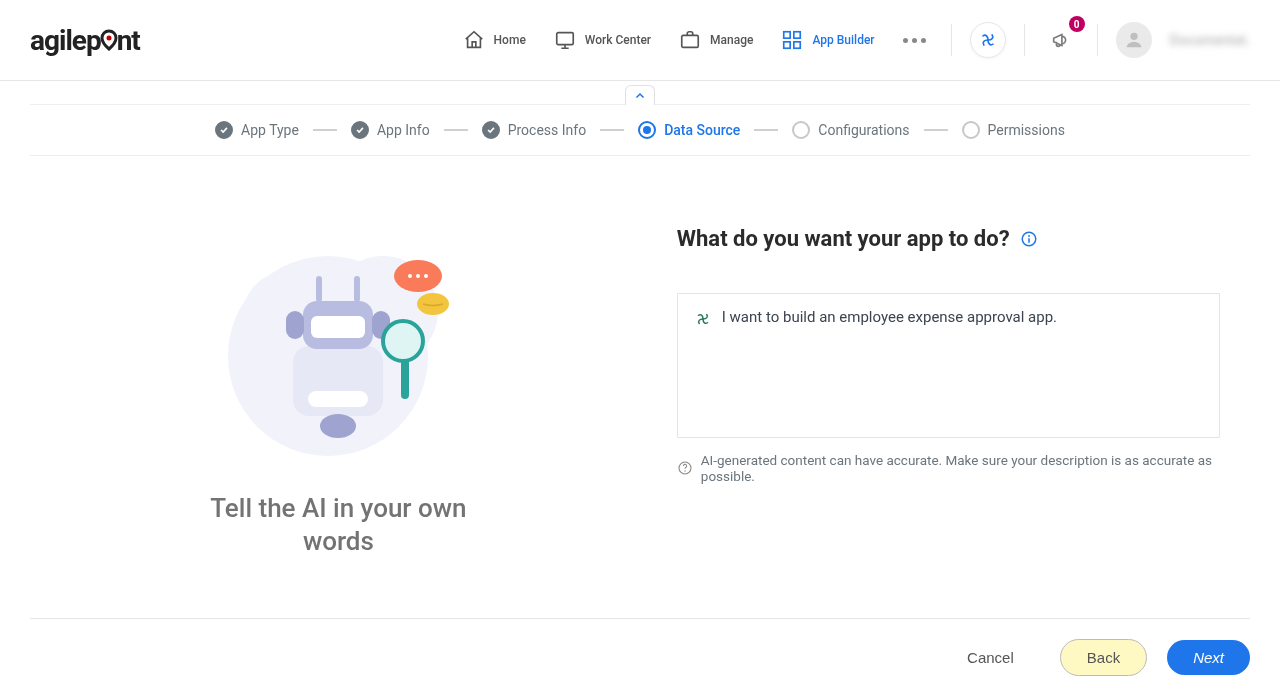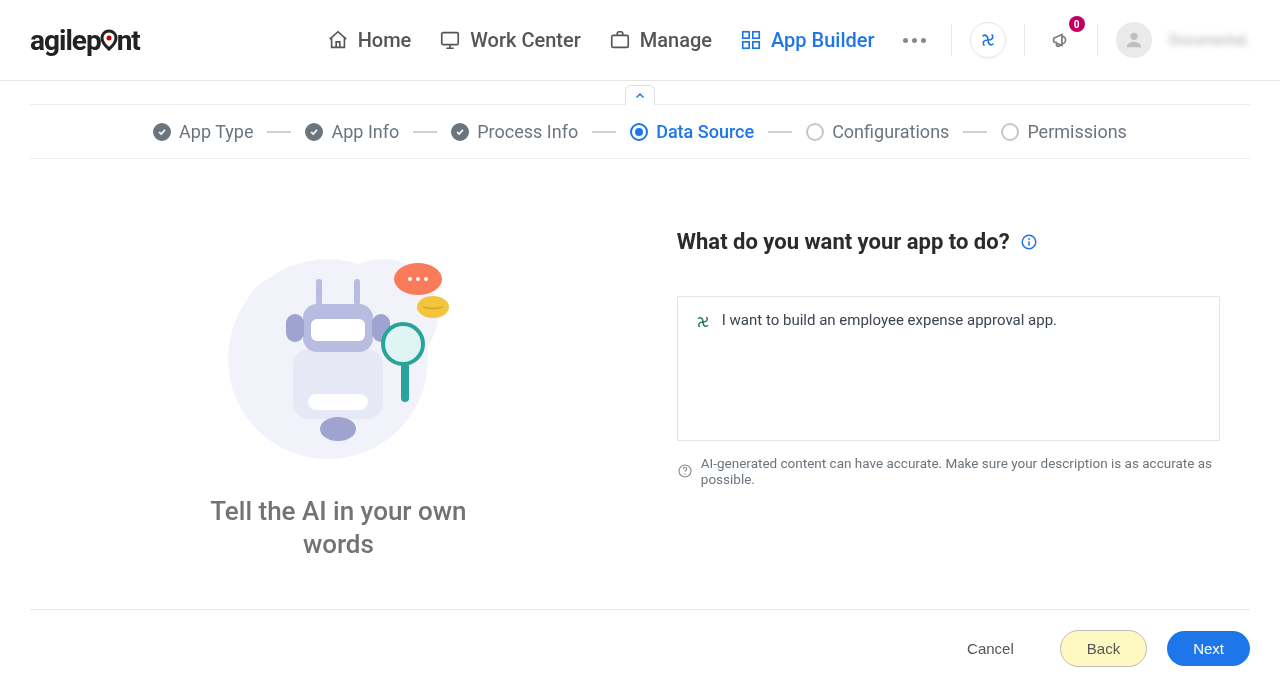--- a/index.html
+++ b/index.html
@@ -2,39 +2,39 @@
 <html><head>
   <meta charset="utf-8">
   <style>
     * { box-sizing: border-box; margin: 0; padding: 0; }
     body { font-family: -apple-system, BlinkMacSystemFont, "Segoe UI", Roboto, Arial, sans-serif; background: #fff; color: #333; width: 1280px; height: 692px; overflow: hidden; }
 
     
     .topbar { display: flex; align-items: center; height: 81px; padding: 0 30px 0 30px; border-bottom: 1px solid #e6e6e6; background:#fff; }
     .logo { font-size: 28px; font-weight: 700; color: #222; letter-spacing: -1px; display:flex; align-items:center; }
     .nav-items { display: flex; align-items: center; margin-left: auto; gap: 28px; }
-    .nav-item { display: flex; align-items: center; gap: 9px; color: #555; font-size: 20px; cursor: pointer; font-weight: 500; }
+    .nav-item { display: flex; align-items: center; gap: 9px; color: #555; font-size: 12px; cursor: pointer; font-weight: 500; }
     .nav-item.active { color: #1e76ea; }
     .nav-icon { display: inline-flex; width: 22px; height: 22px; }
     .ellipsis { display:flex; align-items:center; gap:4px; cursor:pointer; }
     .ellipsis span { width: 5px; height: 5px; background:#888; border-radius:50%; }
     .toolbar-right { display:flex; align-items:center; gap: 18px; margin-left: 25px; }
     .divider-v { width:1px; height: 32px; background:#e6e6e6; }
     .circ-btn { width: 36px; height: 36px; border-radius: 50%; display:flex; align-items:center; justify-content:center; cursor:pointer;}
     .circ-btn.outl { border:1px solid #e6e6e6; box-shadow: 0 1px 3px rgba(0,0,0,0.05); }
     .avatar { width:36px; height:36px; border-radius:50%; background:#eaeaea; display:flex; align-items:center; justify-content:center;}
     .username { color:#bbb; filter: blur(3px); font-weight:500; font-size:14px;}
     .notif { position:relative; }
     .badge { position:absolute; top:-6px; right:-6px; background:#c00061; color:#fff; font-size:10px; font-weight:700; border-radius:10px; min-width:16px; height:16px; display:flex; align-items:center; justify-content:center; padding:0 4px;}
 
     
     .page { padding: 0 30px; }
     .chevron-tab { width: 30px; height: 20px; border:1px solid #e0e0e0; border-bottom:none; border-top-left-radius:6px; border-top-right-radius:6px; display:flex; align-items:center; justify-content:center; margin: 4px auto -1px auto; background:#fff; position:relative; z-index:2;}
     .stepper-wrap { border-top:1px solid #eee; border-bottom:1px solid #eee; padding: 16px 0; display:flex; align-items:center; justify-content:center; gap: 14px; background:#fff;}
-    .step { display:flex; align-items:center; gap:8px; color:#6b757d; font-size:18px; }
+    .step { display:flex; align-items:center; gap:8px; color:#6b757d; font-size:14px; }
     .step.done .step-circle { background:#6b757d; border-color:#6b757d; }
     .step.active { color:#1e76ea; font-weight:500;}
     .step.active .step-circle { border-color:#1e76ea; background:#fff;}
     .step.active .step-circle::after { content:""; width:8px; height:8px; background:#1e76ea; border-radius:50%;}
     .step-circle { width:18px; height:18px; border-radius:50%; border:2px solid #c7c7c7; display:flex; align-items:center; justify-content:center; background:#fff;}
     .step.done .step-circle svg { display:block;}
     .step-sep { width:24px; height:2px; background:#d0d0d0;}
 
     
     .content { display:flex; padding: 60px 30px 0 30px; gap: 60px;}
@@ -45,26 +45,26 @@
     .right-col { flex:1; max-width: 640px; }
     .prompt-heading { display:flex; align-items:center; gap:10px; font-size:22px; font-weight:700; color:#2b2b2b; margin-bottom: 42px; margin-top: 10px;}
     .info-icon { color:#1e76ea; width:18px; height:18px; display:flex; align-items:center; justify-content:center; }
     .input-box { border:1px solid #e4e4e4; border-radius:1px; padding:14px 16px; min-height: 145px; background:#fff; display:flex; gap:10px; align-items:flex-start;}
     .input-box textarea { border:none; outline:none; resize:none; width:100%; font-size:15px; font-family:inherit; color:#3b4450; height: 115px; }
     .ai-icon-small { width:18px; height:18px; flex-shrink:0; margin-top:2px;}
     .disclaimer { display:flex; align-items:center; gap:8px; color:#6b757d; font-size:13.5px; margin-top:14px;}
     .disclaimer .q-icon { width:16px; height:16px; flex-shrink:0;}
 
     
-    .footer { position:absolute; bottom:0; left:0; right:0; padding: 0 30px 25px 30px;}
+    .footer { position:absolute; bottom:0; left:0; right:0; padding: 0 30px 16px 30px;}
     .footer-inner { border-top:1px solid #e6e6e6; display:flex; justify-content:flex-end; align-items:center; gap:20px; padding-top:20px;}
     .btn { font-size:15px; padding: 9px 26px; border-radius:20px; cursor:pointer; font-weight:500;}
     .btn-link { border:none; background:none; color:#555; }
     .btn-outline { border:1px solid #bbb; background:#fef9c3; color:#555;}
-    .btn-primary { border:none; background:#1e76ea; color:#fff;}
+    .btn-primary { border:none; background:#1e76ea; color:#fff;font-style:italic;}
   </style>
 </head>
 <body>
 
 <div class="topbar">
   <div class="logo">
     <span>agilep</span>
     <svg width="18" height="22" viewBox="0 0 18 22" style="margin:0 -1px;">
       <path fill="none" stroke="#222" stroke-width="3" d="M9 2 C13 2 16 5 16 9 C16 14 9 20 9 20 C9 20 2 14 2 9 C2 5 5 2 9 2 Z"></path>
       <circle cx="9" cy="9" r="2.5" fill="#c00000"></circle>

